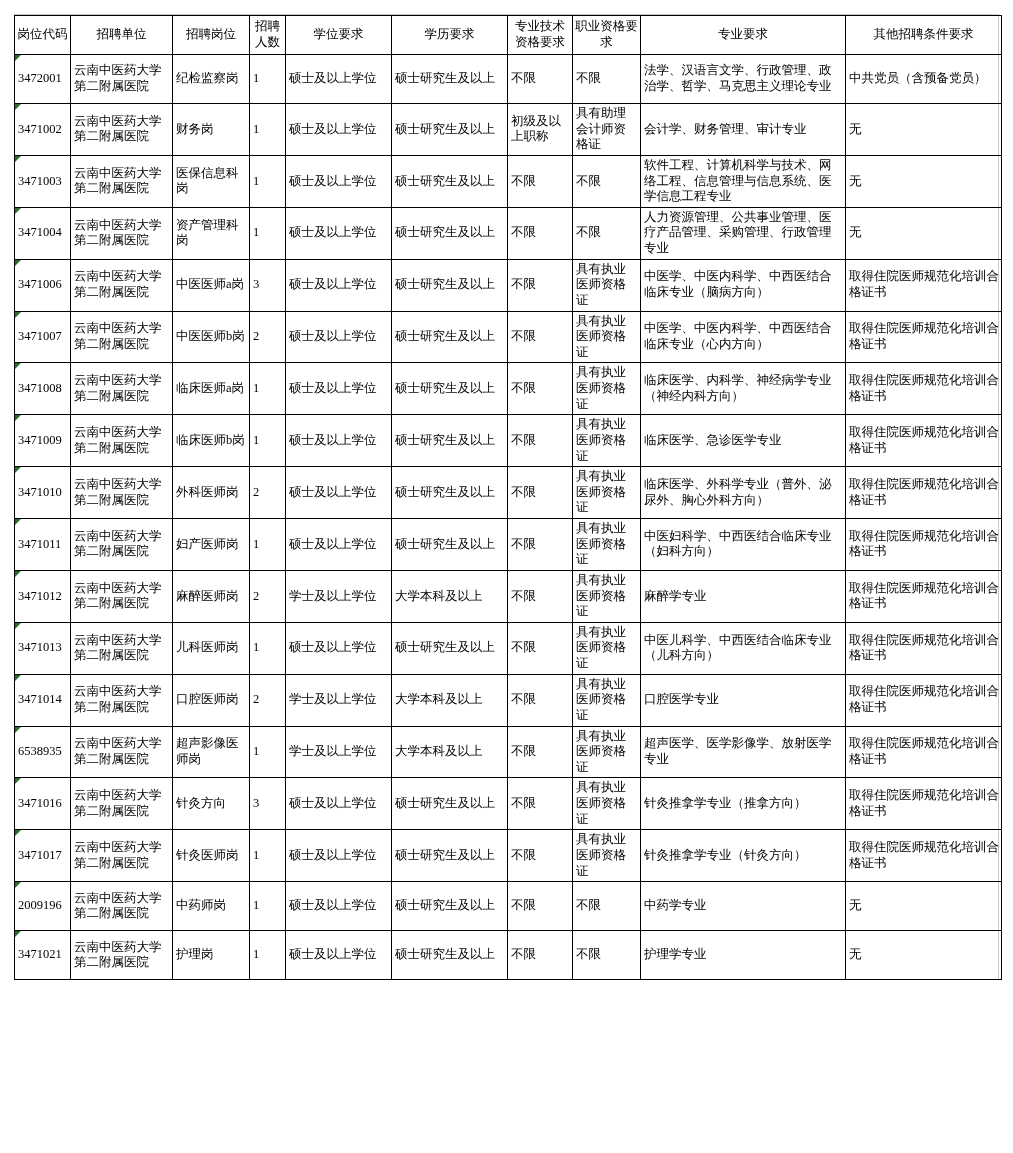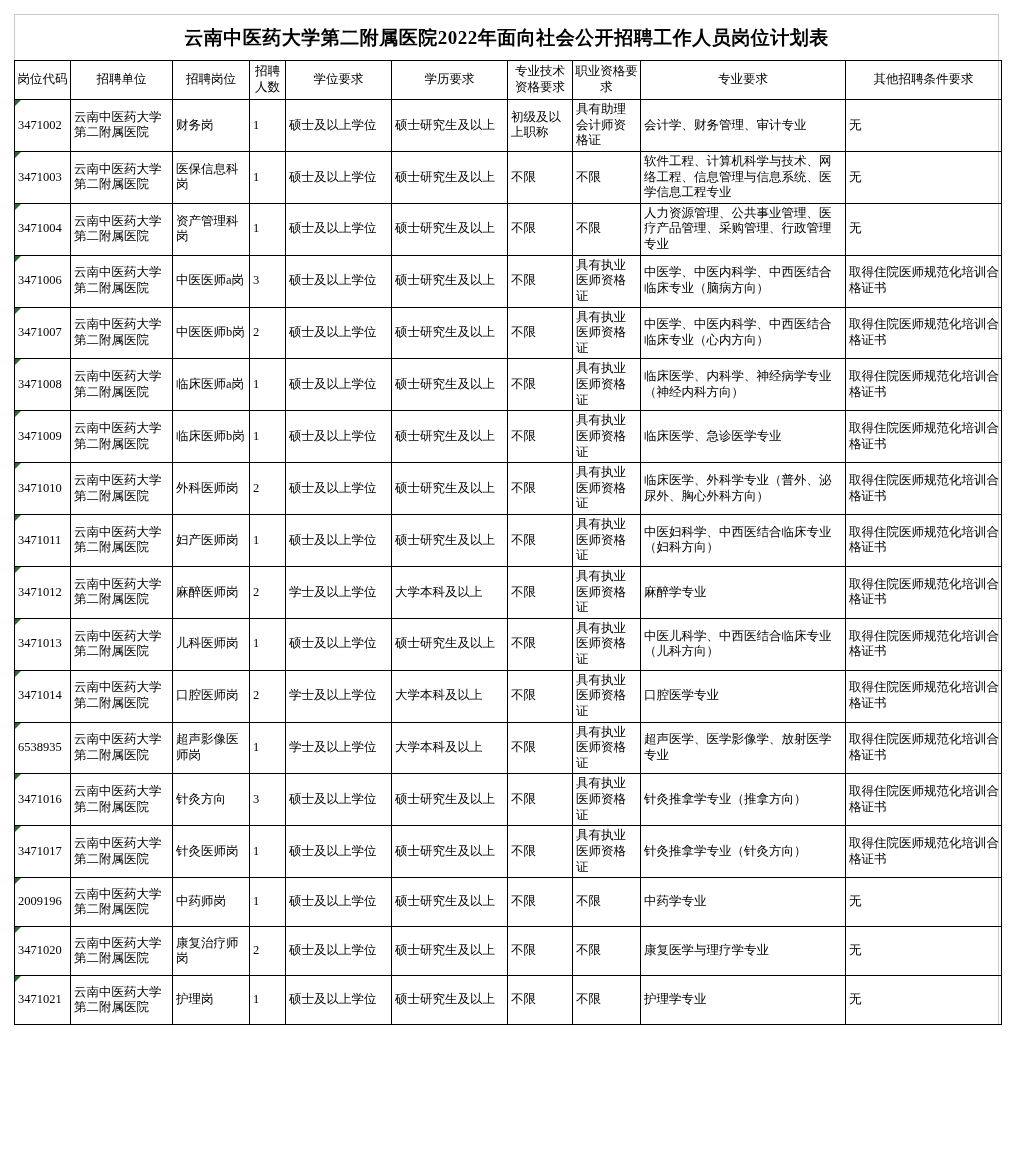--- a/index.html
+++ b/index.html
@@ -58,21 +58,20 @@
     left: 0; top: 0;
     width: 0; height: 0;
     border-top: 6px solid #2e6b2e;
     border-right: 6px solid transparent;
   }
 </style>
 </head>
 <body>
 
 <div class="page">
-  <div class="title">云南中医药大学第二附属医院2022年面向社会公开招聘工作人员岗位计划表</div>
 
   <table class="plan">
     <colgroup>
       <col style="width:56px">
       <col style="width:102px">
       <col style="width:77px">
       <col style="width:36px">
       <col style="width:106px">
       <col style="width:116px">
       <col style="width:65px">
@@ -89,20 +88,32 @@
           <th>学位要求</th>
           <th>学历要求</th>
           <th>专业技术资格要求</th>
           <th>职业资格要求</th>
           <th>专业要求</th>
           <th>其他招聘条件要求</th>
         </tr>
     </thead>
     <tbody>
         <tr>
+          <td class="col-code"><span class="tri"></span><span>3472001</span></td>
+          <td class="col-unit">云南中医药大学第二附属医院</td>
+          <td class="col-position">纪检监察岗</td>
+          <td class="col-count">1</td>
+          <td class="col-degree">硕士及以上学位</td>
+          <td class="col-education">硕士研究生及以上</td>
+          <td class="col-tech-qual">不限</td>
+          <td class="col-occ-qual">不限</td>
+          <td class="col-major">法学、汉语言文学、行政管理、政治学、哲学、马克思主义理论专业</td>
+          <td class="col-other">中共党员（含预备党员）</td>
+        </tr>
+        <tr>
           <td class="col-code"><span class="tri"></span><span>3471002</span></td>
           <td class="col-unit">云南中医药大学第二附属医院</td>
           <td class="col-position">财务岗</td>
           <td class="col-count">1</td>
           <td class="col-degree">硕士及以上学位</td>
           <td class="col-education">硕士研究生及以上</td>
           <td class="col-tech-qual">初级及以上职称</td>
           <td class="col-occ-qual">具有助理会计师资格证</td>
           <td class="col-major">会计学、财务管理、审计专业</td>
           <td class="col-other">无</td>
@@ -278,32 +289,20 @@
         <tr>
           <td class="col-code"><span class="tri"></span><span>2009196</span></td>
           <td class="col-unit">云南中医药大学第二附属医院</td>
           <td class="col-position">中药师岗</td>
           <td class="col-count">1</td>
           <td class="col-degree">硕士及以上学位</td>
           <td class="col-education">硕士研究生及以上</td>
           <td class="col-tech-qual">不限</td>
           <td class="col-occ-qual">不限</td>
           <td class="col-major">中药学专业</td>
-          <td class="col-other">无</td>
-        </tr>
-        <tr>
-          <td class="col-code"><span class="tri"></span><span>3471020</span></td>
-          <td class="col-unit">云南中医药大学第二附属医院</td>
-          <td class="col-position">康复治疗师岗</td>
-          <td class="col-count">2</td>
-          <td class="col-degree">硕士及以上学位</td>
-          <td class="col-education">硕士研究生及以上</td>
-          <td class="col-tech-qual">不限</td>
-          <td class="col-occ-qual">不限</td>
-          <td class="col-major">康复医学与理疗学专业</td>
           <td class="col-other">无</td>
         </tr>
         <tr>
           <td class="col-code"><span class="tri"></span><span>3471021</span></td>
           <td class="col-unit">云南中医药大学第二附属医院</td>
           <td class="col-position">护理岗</td>
           <td class="col-count">1</td>
           <td class="col-degree">硕士及以上学位</td>
           <td class="col-education">硕士研究生及以上</td>
           <td class="col-tech-qual">不限</td>

